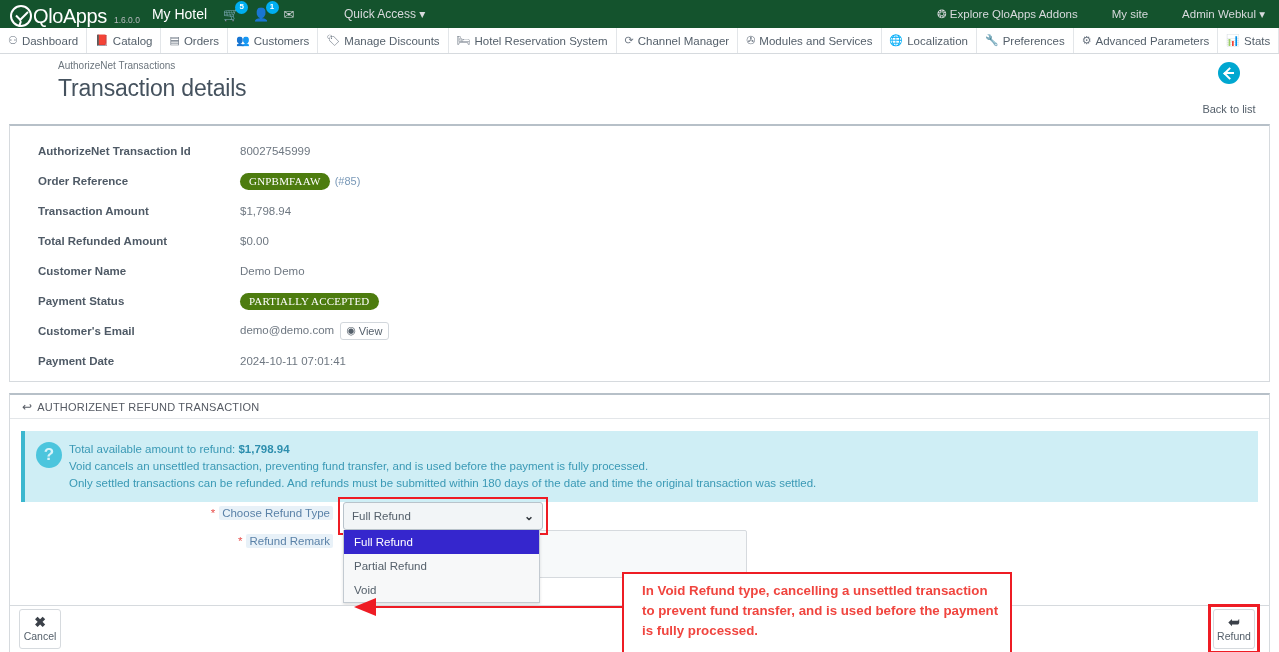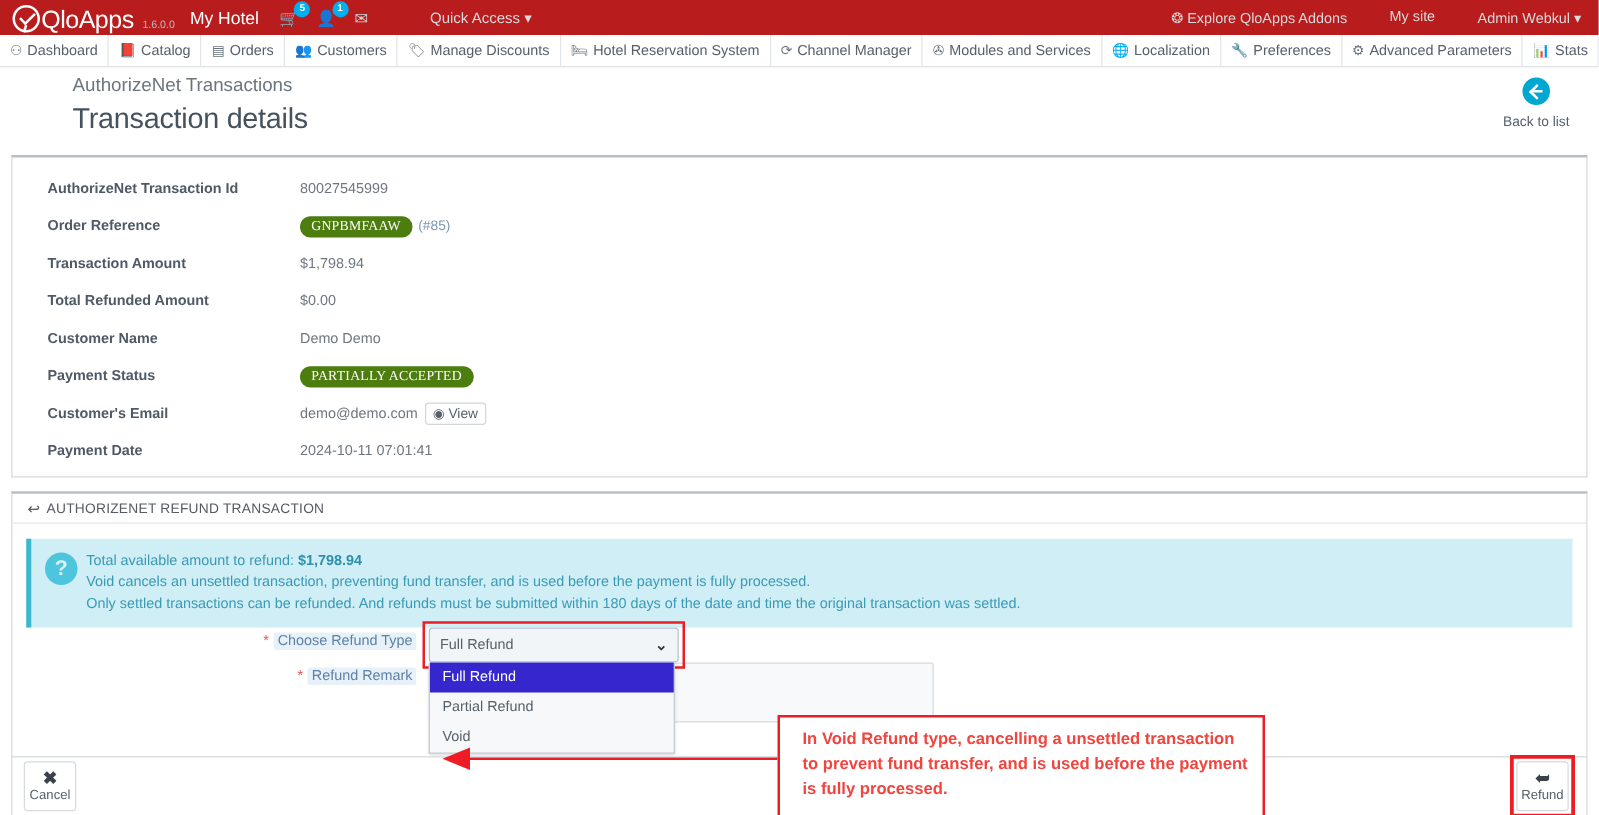--- a/index.html
+++ b/index.html
@@ -9,21 +9,21 @@
     overflow: hidden;
     background: #ffffff;
     font-family: "Liberation Sans", sans-serif;
     font-size: 12px;
     color: #555a63;
   }
 
   
   .topbar {
     height: 28px;
-    background: #b91c1c;
+    background: #14532d;
     display: flex;
     align-items: center;
     padding: 0 10px;
     color: #d8dadd;
     position: relative;
   }
   .logo-wrap { display: flex; align-items: baseline; gap: 4px; }
   .logo-mark {
     width: 22px; height: 22px; border-radius: 50%;
     border: 2.4px solid #ffffff;
@@ -92,21 +92,21 @@
   .menu-item .mi { font-size: 11px; color: #6a7480; }
   .menu-spacer { flex: 1; }
 
   
   .pagehead {
     position: relative;
     height: 70px;
     padding-left: 58px;
     background: #ffffff;
   }
-  .breadcrumb { font-size: 15px; color: #6c757d; padding-top: 6px; }
+  .breadcrumb { font-size: 10px; color: #6c757d; padding-top: 6px; }
   .page-title {
     font-size: 23px; color: #45525e; font-weight: 400;
     margin-top: 4px; letter-spacing: -0.2px;
   }
   .back-to-list {
     position: absolute; right: 14px; top: 8px;
     text-align: center; cursor: pointer; width: 72px;
   }
   .back-circle {
     width: 22px; height: 22px; border-radius: 50%;
@@ -118,21 +118,21 @@
     position: absolute; left: 7px; top: 7px;
     width: 7px; height: 7px;
     border-left: 2px solid #fff; border-bottom: 2px solid #fff;
     transform: rotate(45deg);
   }
   .back-circle::before {
     content: "";
     position: absolute; left: 7px; top: 10px;
     width: 9px; height: 2px; background: #fff;
   }
-  .back-label { font-size: 11px; color: #55606b; margin-top: 8px; }
+  .back-label { font-size: 11px; color: #55606b; margin-top: 19px; }
 
   
   .panel {
     background: #ffffff;
     border: 1px solid #d6dade;
     border-top: 2px solid #b7c0c8;
     margin: 0 9px;
   }
   .details-panel { padding: 10px 0 22px 0; height: 258px; }
 

